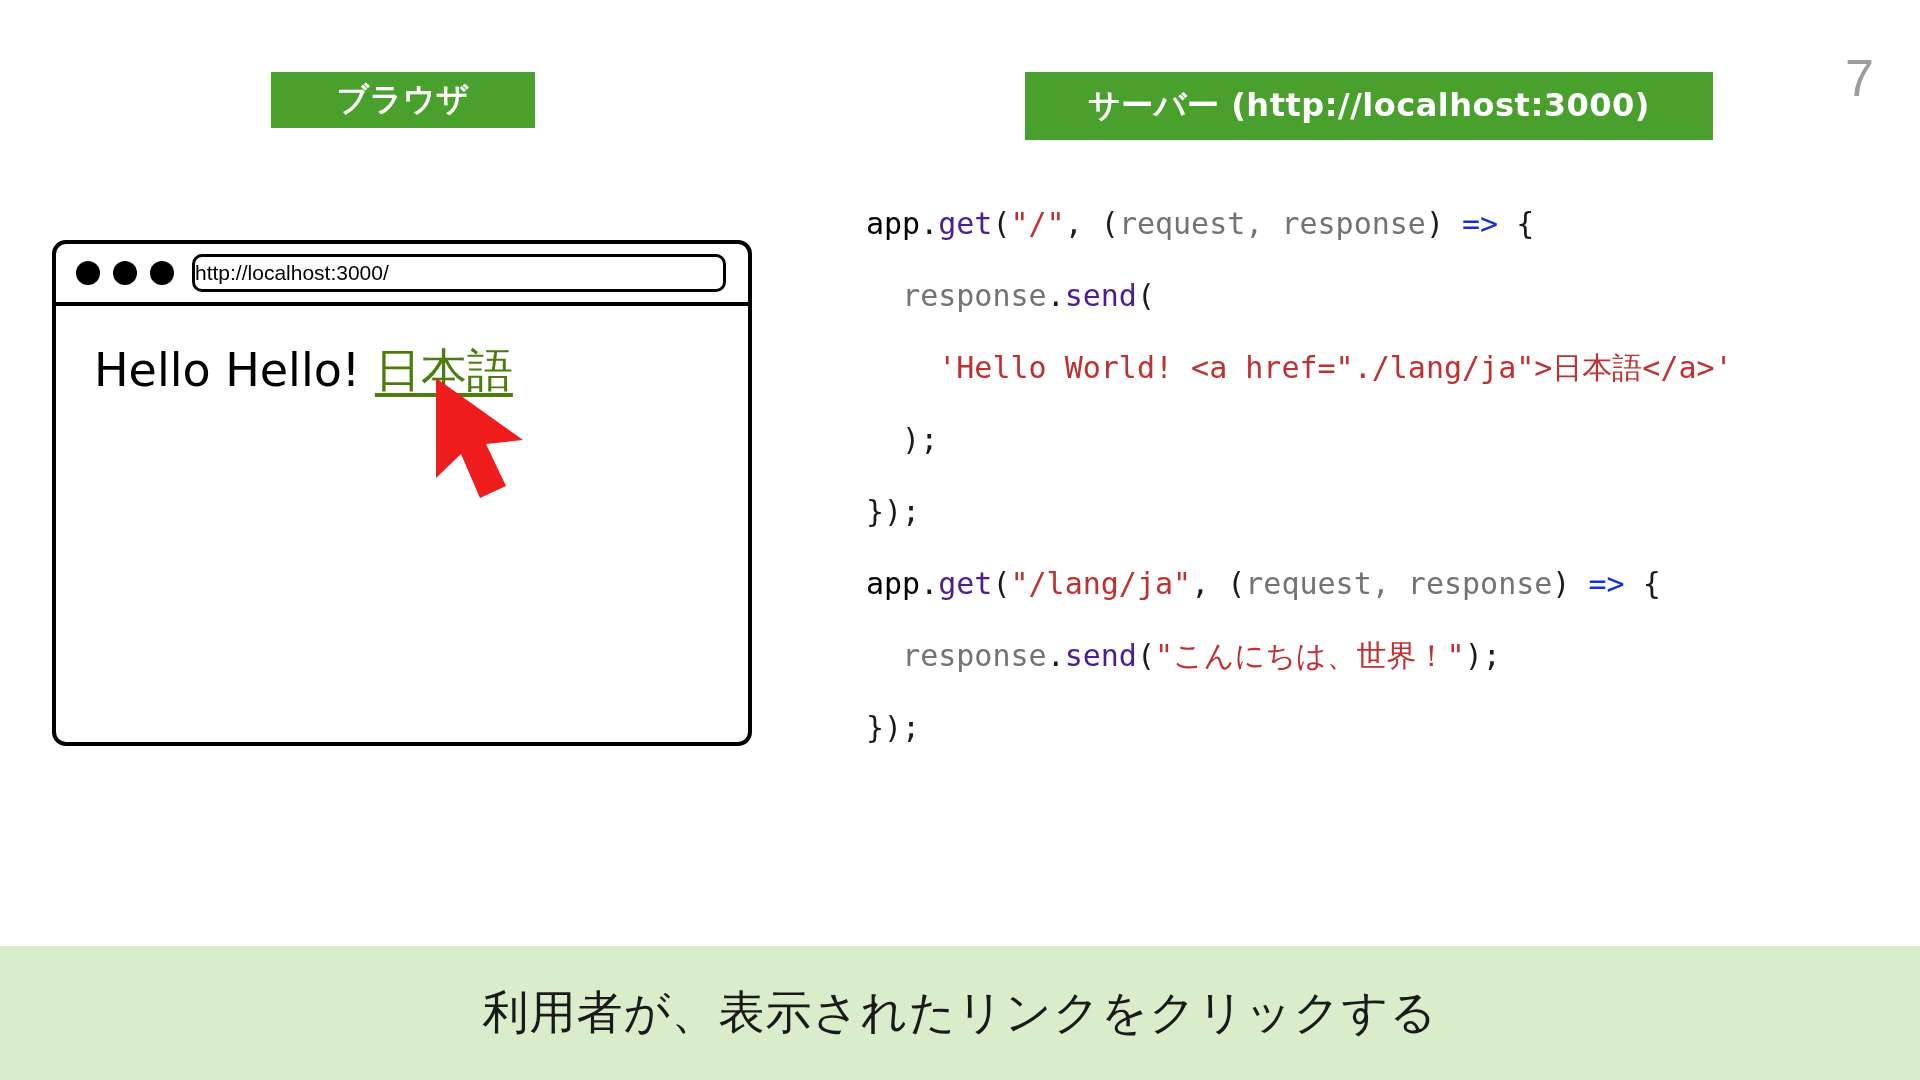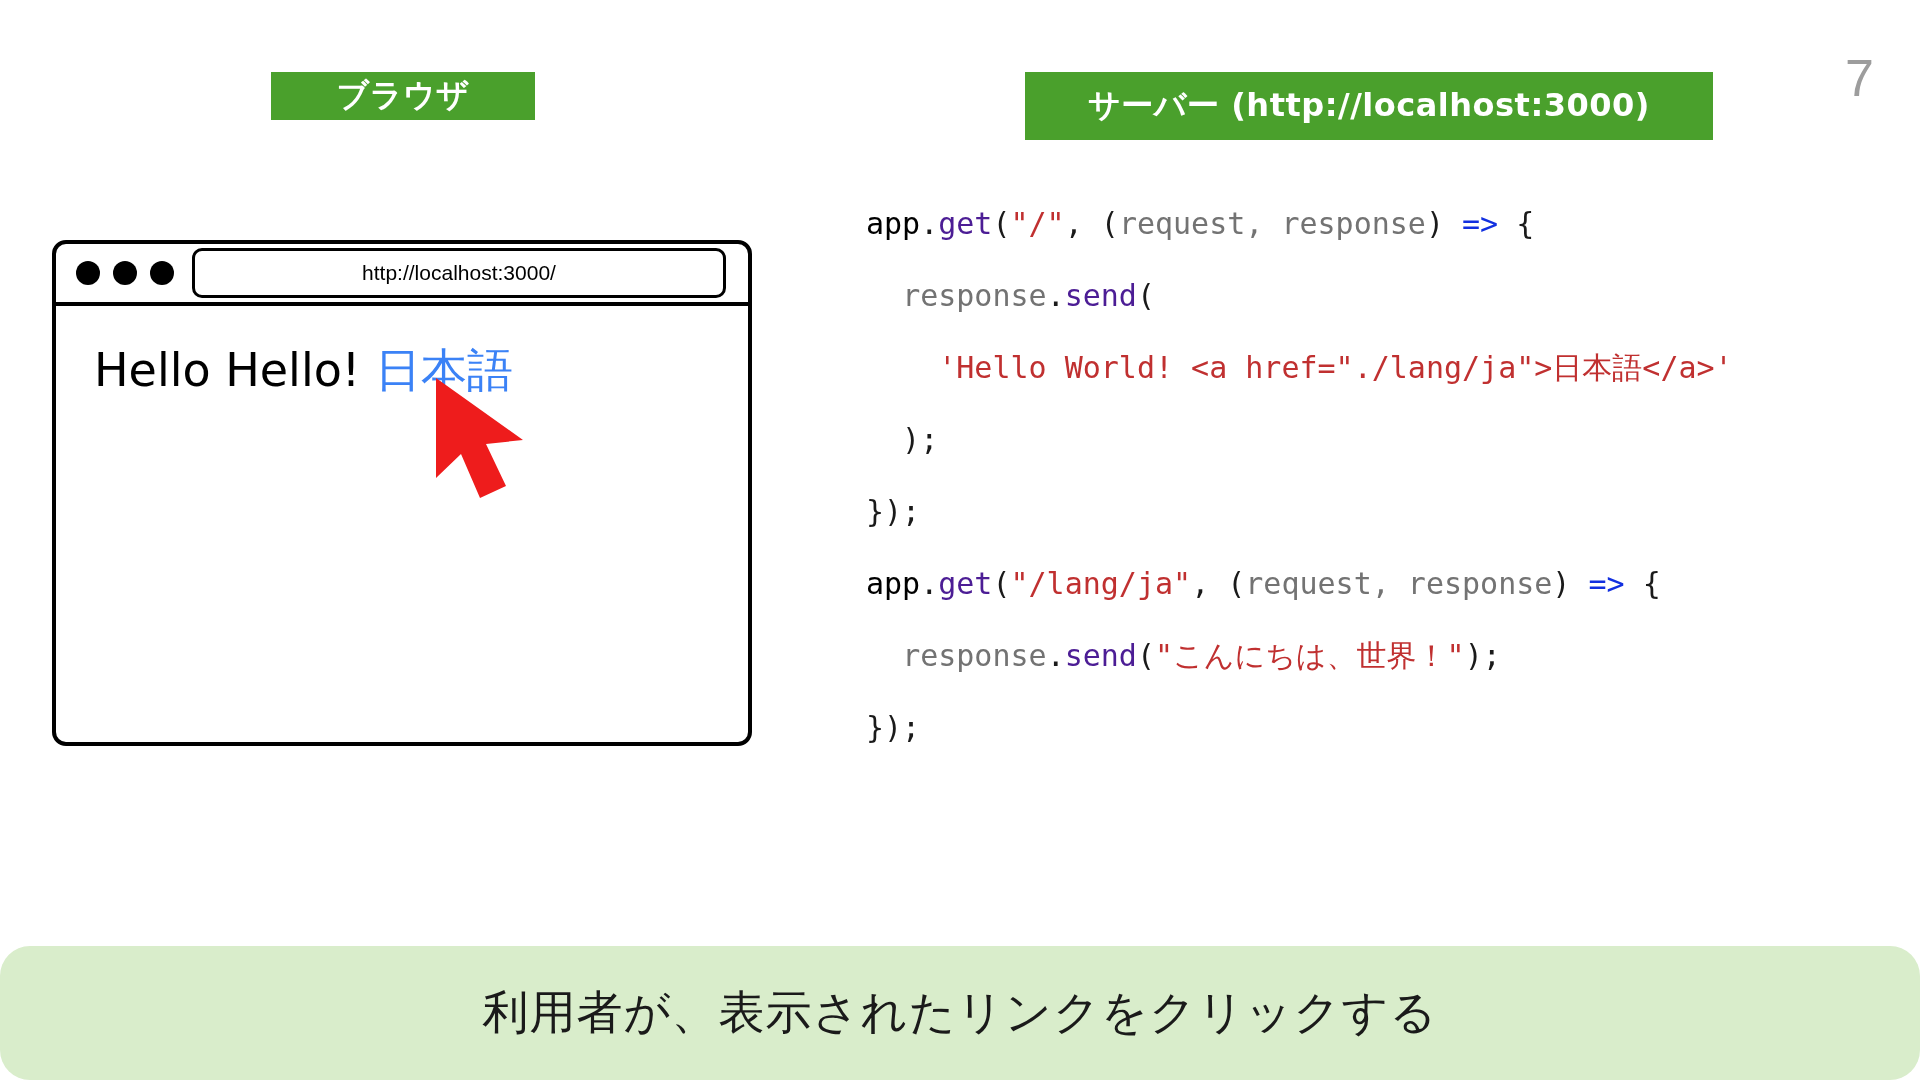--- a/index.html
+++ b/index.html
@@ -36,21 +36,21 @@
     display: flex;
     align-items: center;
     justify-content: center;
     font-family: "DejaVu Sans", sans-serif;
     letter-spacing: 0.5px;
   }
   .badge-browser {
     left: 271px;
     top: 72px;
     width: 264px;
-    height: 48px;
+    height: 56px;
     font-size: 32px;
   }
   .badge-server {
     left: 1025px;
     top: 72px;
     width: 688px;
     height: 68px;
     font-size: 32px;
   }
 
@@ -82,26 +82,25 @@
     margin-left: 6px;
   }
   .dot {
     width: 24px;
     height: 24px;
     border-radius: 50%;
     background: #000000;
   }
   .addressbar {
     flex: 1;
-    height: 50px;
+    height: 38px;
     border: 3px solid #000000;
     border-radius: 10px;
     display: flex;
     align-items: center;
-    justify-content: center;
     box-sizing: border-box;
     margin-right: 8px;
     background: #ffffff;
   }
   .addressbar-text {
     font-size: 21px;
     color: #000000;
     font-family: "Liberation Sans", sans-serif;
   }
   .browser-viewport {
@@ -111,21 +110,22 @@
     box-sizing: border-box;
   }
   .page-line {
     font-size: 46px;
     color: #000000;
     font-family: "DejaVu Sans", sans-serif;
     white-space: nowrap;
     line-height: 1.15;
   }
   .page-link {
-    color: #3b82f6;
+    color: #4d7c0f;
+    text-decoration: underline;
     text-underline-offset: 7px;
     text-decoration-thickness: 4px;
     cursor: pointer;
   }
   .cursor-arrow {
     position: absolute;
     left: 372px;
     top: 68px;
     width: 120px;
     height: 130px;
@@ -155,21 +155,20 @@
   .caption-band {
     position: absolute;
     left: 0;
     bottom: 0;
     width: 1920px;
     height: 134px;
     background: #d9edcb;
     display: flex;
     align-items: center;
     justify-content: center;
-    border-radius: 30px;
   }
   .caption-text {
     font-size: 46px;
     color: #1a1a1a;
     font-family: "DejaVu Sans", sans-serif;
     letter-spacing: 1px;
   }
 </style>
 </head>
 <body>

